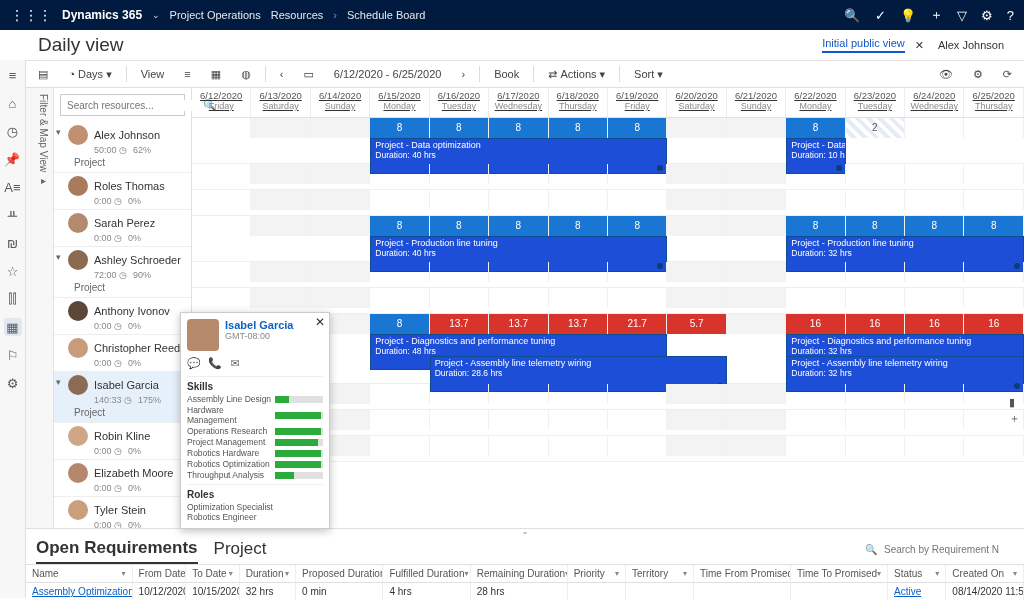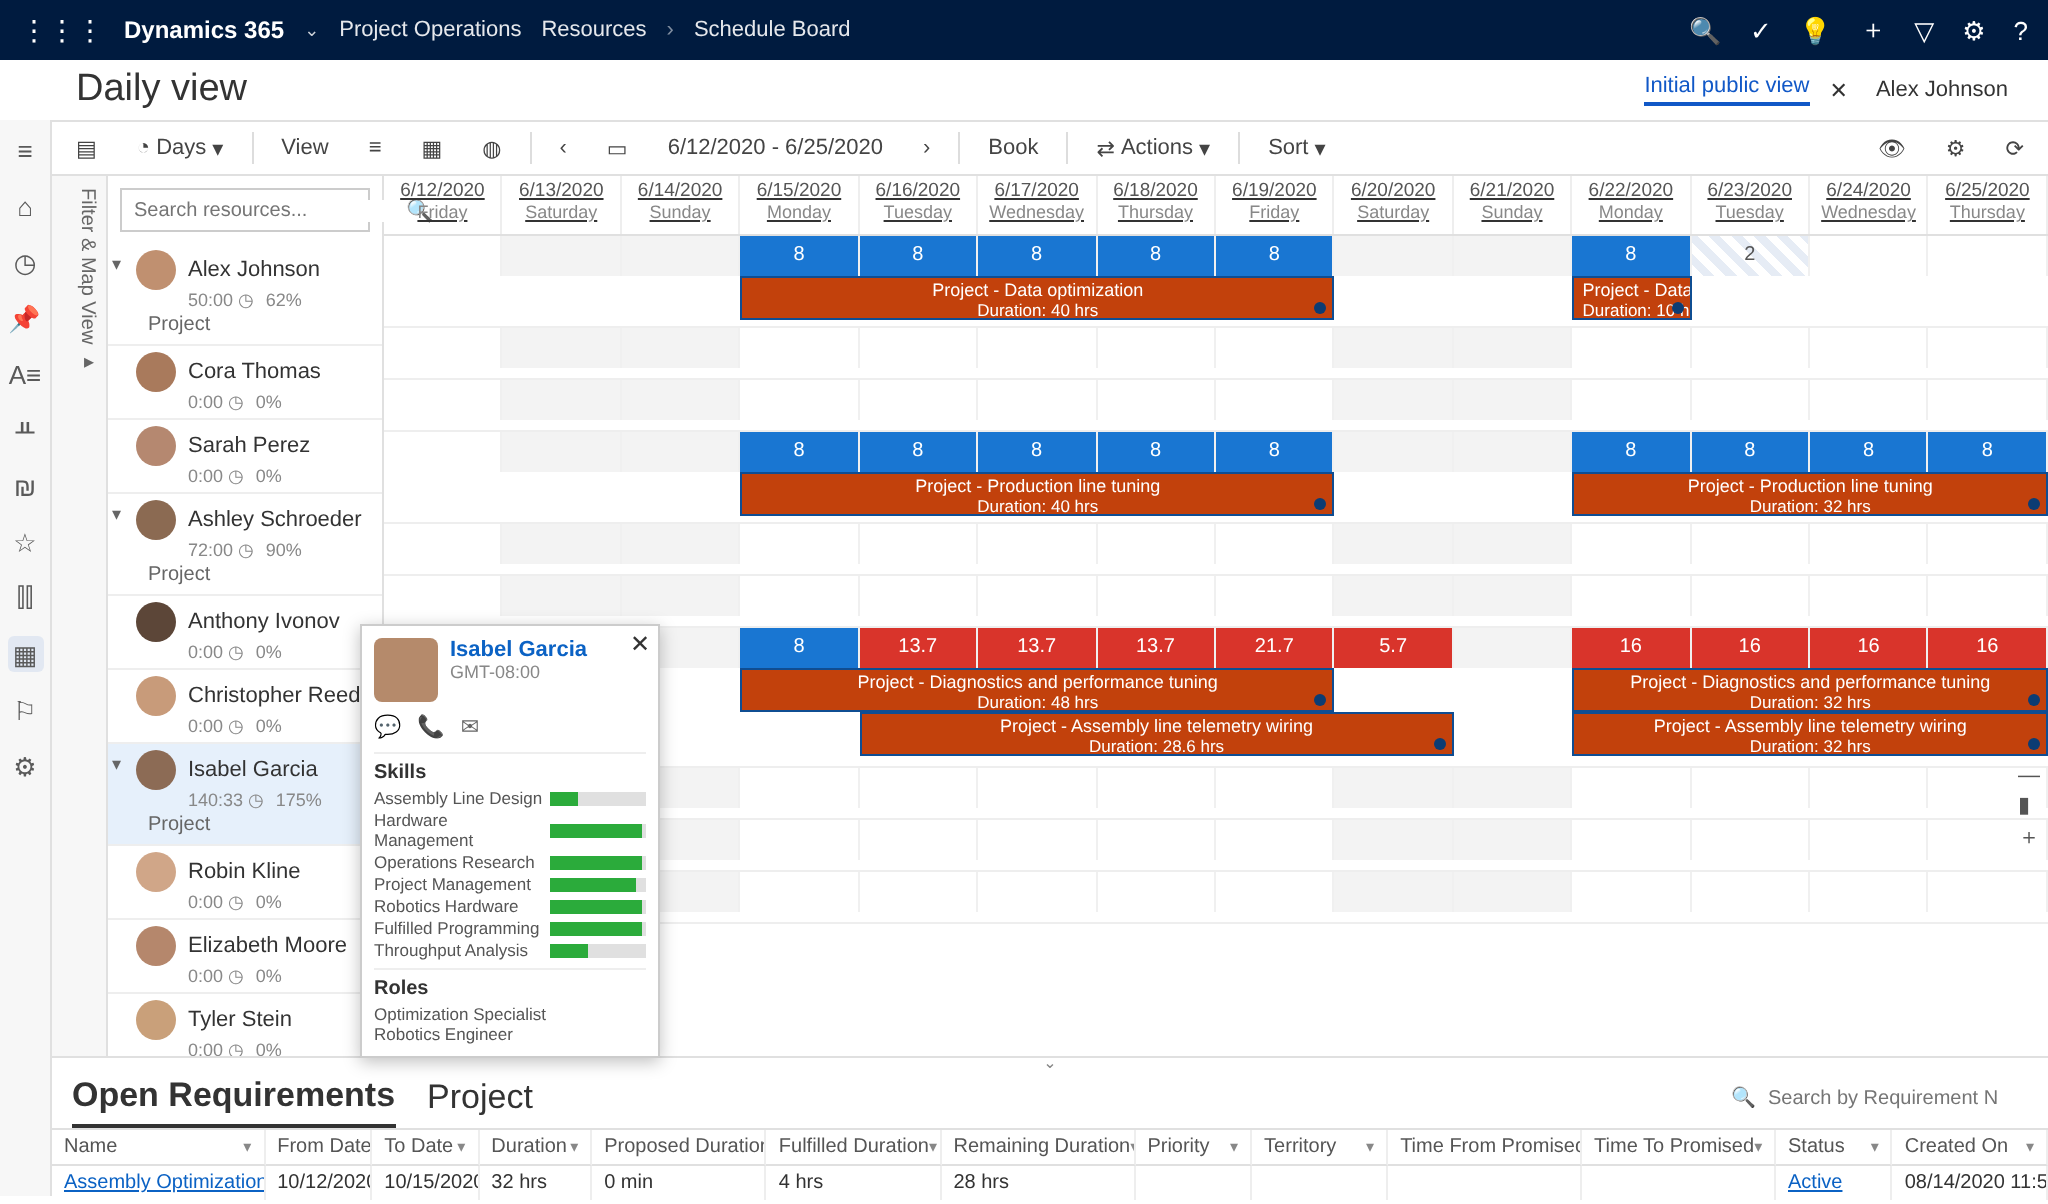--- a/index.html
+++ b/index.html
@@ -48,21 +48,21 @@
 .day-cell-head { flex: 1; border-right: 1px solid #eee; text-align: center; font-size: 9.5px; color: #555; padding-top: 2px; }
 .day-cell-head .dow { color: #888; font-size: 9px; }
 .grid-body { position: relative; }
 .res-track { position: relative; border-bottom: 1px solid #eee; }
 .track-row { display: flex; }
 .track-cell { flex: 1; border-right: 1px solid #f0f0f0; height: 20px; }
 .weekend { background: #f3f3f3; }
 .alloc { background: #1976d2; color: #fff; text-align: center; font-size: 10px; height: 20px; line-height: 20px; }
 .alloc.over { background: #d9342b; }
 .alloc.light { background: repeating-linear-gradient(45deg,#fff,#fff 4px,#e6ecf5 4px,#e6ecf5 8px); color: #555; }
-.proj-bar { position: absolute; height: 22px; background: #c2410c; color: #fff; font-size: 9px; padding: 1px 4px; border: 1px solid #0f4d92; overflow: hidden; white-space: nowrap; cursor: pointer; text-align: center; }
+.proj-bar { position: absolute; height: 36px; background: #1d4ed8; color: #fff; font-size: 9px; padding: 1px 4px; border: 1px solid #0f4d92; overflow: hidden; white-space: nowrap; cursor: pointer; }
 .proj-bar .t1 { display: block; font-size: 9px; line-height: 10px; }
 .proj-bar .t2 { display: block; font-size: 8.5px; line-height: 10px; }
 .proj-bar .dot { position: absolute; right: 3px; bottom: 2px; width: 6px; height: 6px; background: #0c3c73; border-radius: 50%; }
 .popover { position: absolute; top: 312px; left: 180px; width: 150px; background: #fff; border: 1px solid #ccc; box-shadow: 0 2px 8px rgba(0,0,0,.25); z-index: 50; padding: 6px; font-size: 9.5px; }
 .popover .close { position: absolute; right: 4px; top: 2px; cursor: pointer; font-size: 12px; }
 .popover .p-head { display: flex; gap: 6px; margin-bottom: 6px; }
 .popover .p-av { width: 32px; height: 32px; border-radius: 4px; background: #b58a6b; }
 .popover .p-name { color: #0b62c4; font-weight: 600; font-size: 11px; }
 .popover .p-tz { color: #888; font-size: 9px; }
 .popover .icons { display: flex; gap: 8px; color: #666; font-size: 11px; margin: 2px 0 6px 0; }
@@ -181,21 +181,21 @@
               </div>
               <div class="res-row2">
                 <span class="hours">50:00 ◷</span>
                 <span class="pct">62%</span>
               </div>
               <div class="res-sub">Project</div>
             </div>
             <div class="res-item">
               <div class="res-row1">
                 <span class="avatar" style="background:#a97a5c"></span>
-                <span class="res-name">Cora Thomas</span>
+                <span class="res-name">Roles Thomas</span>
               </div>
               <div class="res-row2">
                 <span class="hours">0:00 ◷</span>
                 <span class="pct">0%</span>
               </div>
             </div>
             <div class="res-item">
               <div class="res-row1">
                 <span class="avatar" style="background:#b58870"></span>
                 <span class="res-name">Sarah Perez</span>
@@ -613,21 +613,21 @@
           <div class="fill" style="width:90%"></div>
         </div>
       </div>
       <div class="skill">
         <span>Robotics Hardware</span>
         <div class="sb">
           <div class="fill" style="width:95%"></div>
         </div>
       </div>
       <div class="skill">
-        <span>Fulfilled Programming</span>
+        <span>Robotics Optimization</span>
         <div class="sb">
           <div class="fill" style="width:95%"></div>
         </div>
       </div>
       <div class="skill">
         <span>Throughput Analysis</span>
         <div class="sb">
           <div class="fill" style="width:40%"></div>
         </div>
       </div>

